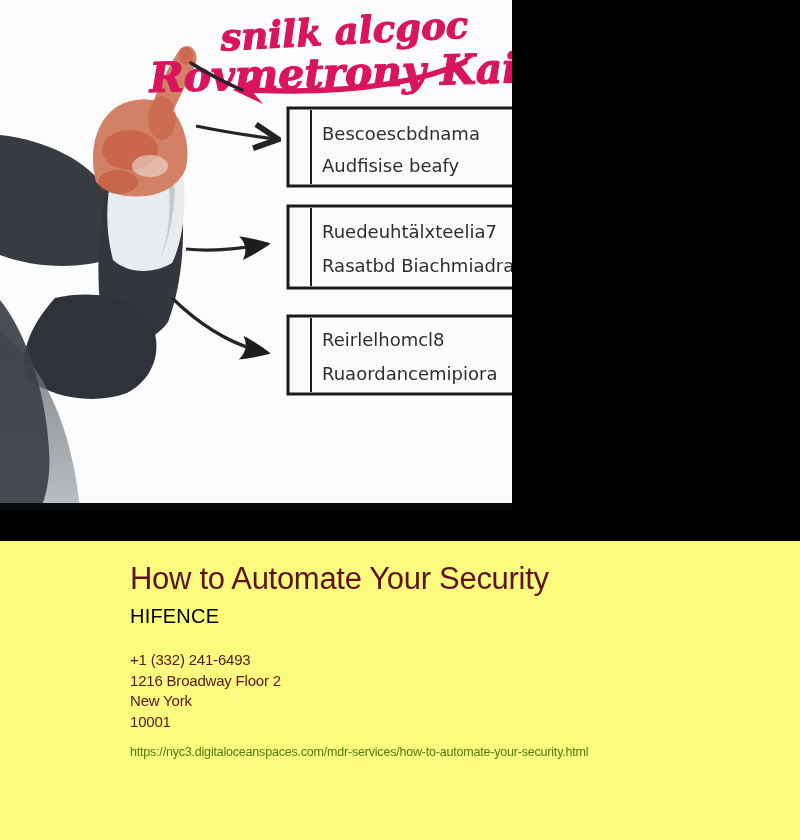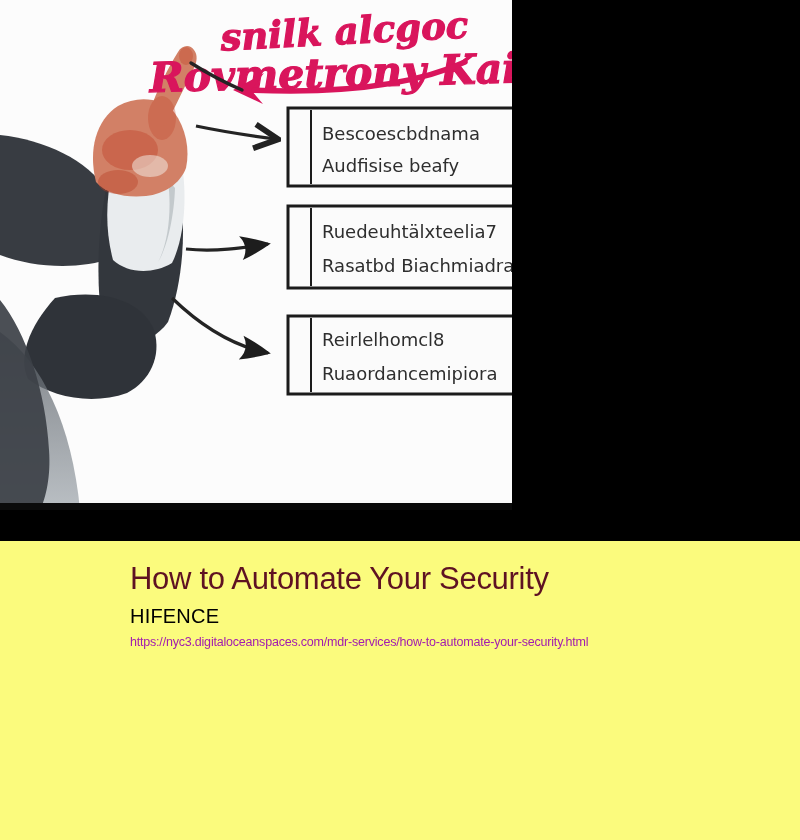--- a/index.html
+++ b/index.html
@@ -7,22 +7,22 @@
         font-family:"Liberation Sans",sans-serif;}
   .top-section{position:relative;width:800px;height:541px;background:#000;}
   .photo{position:absolute;left:0;top:0;width:512px;height:510px;background:#fcfcfc;overflow:hidden;}
   .photo svg{display:block;}
   .info-section{position:relative;width:800px;height:366px;background:#fbfb7d;
                 box-sizing:border-box;padding:20px 40px 0 130px;color:#5e1222;}
   .title{font-size:31px;line-height:36px;font-weight:400;margin:0;letter-spacing:-0.3px;color:#5e1222;}
   .company{font-size:20px;line-height:24px;margin-top:7px;letter-spacing:0.2px;color:#000000;}
   .contact{margin-top:22px;}
   .contact div{font-size:15px;line-height:20.5px;letter-spacing:-0.2px;color:#5e1222;}
-  .url{display:block;margin-top:6px;font-size:12.5px;line-height:16px;letter-spacing:-0.2px;
-       color:#a21caf;text-decoration:none;cursor:pointer;}
+  .url{display:block;margin-top:12px;font-size:12.5px;line-height:16px;letter-spacing:-0.2px;
+       color:#4d7c0f;text-decoration:none;cursor:pointer;}
   .hand-text{font-family:"DejaVu Serif",serif;font-style:italic;font-weight:bold;}
   .box-text{font-family:"DejaVu Sans",sans-serif;}
 </style>
 </head>
 <body>
 
 <div class="page">
 
   <div class="top-section">
     <div class="photo">
@@ -100,16 +100,22 @@
         </g>
 
         <rect x="0" y="503" width="512" height="7" fill="#0b0b0b"></rect>
       </svg>
     </div>
   </div>
 
   <div class="info-section">
     <h1 class="title">How to Automate Your Security</h1>
     <div class="company">HIFENCE</div>
+    <div class="contact">
+      <div>+1 (332) 241-6493</div>
+      <div>1216 Broadway Floor 2</div>
+      <div>New York</div>
+      <div>10001</div>
+    </div>
     <a class="url">https://nyc3.digitaloceanspaces.com/mdr-services/how-to-automate-your-security.html</a>
   </div>
 
 </div>
 
 </body></html>

